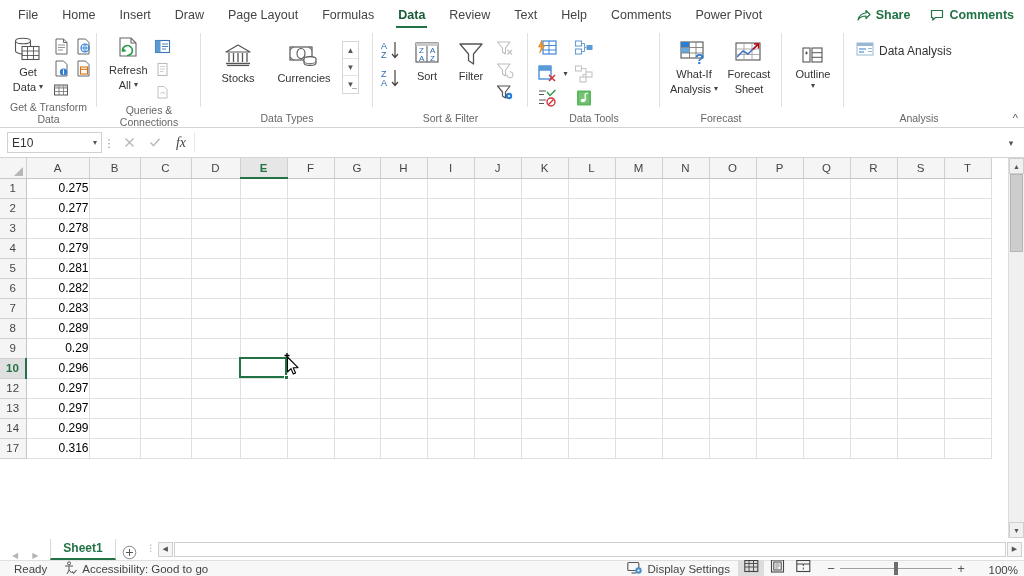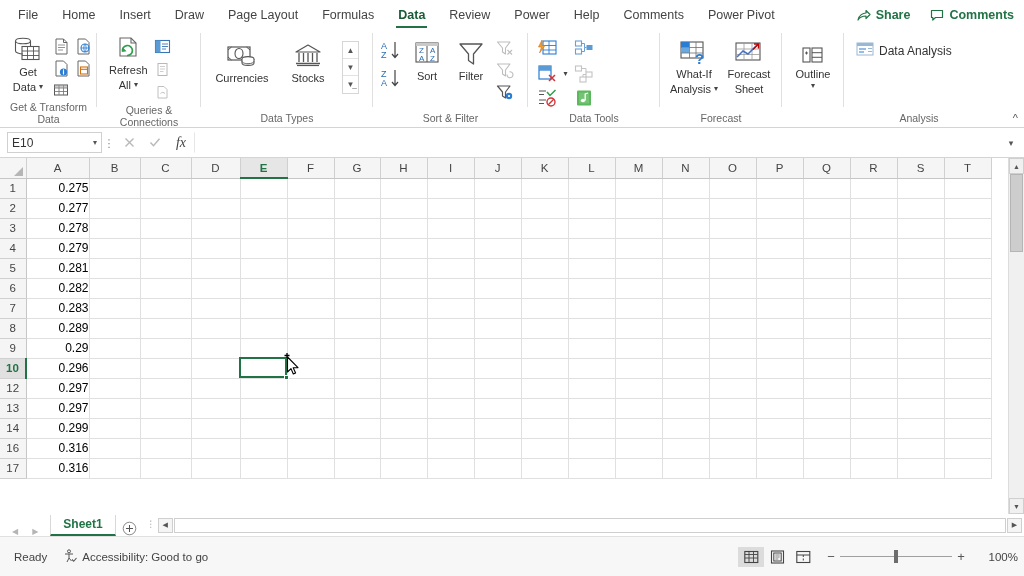--- a/index.html
+++ b/index.html
@@ -101,21 +101,21 @@
               background:#fff; border:1px solid #d8d8d8; border-bottom:2px solid #217346; border-top:none; }
   .addsheet { width:28px; display:flex; align-items:center; justify-content:center; color:#666; }
   .hsarea { flex:1; display:flex; align-items:center; padding-right:2px; }
   .hsdots { width:14px; color:#999; font-size:9px; text-align:center; line-height:3.5px; }
   .hsbar { flex:1; display:flex; align-items:center; height:15px; }
   .hbtn { width:15px; height:15px; border:1px solid #cfcfcf; background:#f5f5f5; display:flex;
           align-items:center; justify-content:center; font-size:7px; color:#555; }
   .hthumb { flex:1; height:15px; background:#fff; border:1px solid #cfcfcf; margin:0 1px; }
 
   
-  .status { height:40px; background:#f7f7f7; border-top:1px solid #e0e0e0; display:flex; align-items:center;
+  .status { height:16px; background:#f7f7f7; border-top:1px solid #e0e0e0; display:flex; align-items:flex-end;
             font-size:11.5px; color:#444; padding:0 6px; }
   .st-item { display:flex; align-items:center; gap:5px; padding:0 8px; height:100%; }
   .st-spacer { flex:1; }
   .viewbtn { width:26px; height:20px; display:flex; align-items:center; justify-content:center; }
   .viewbtn.active { background:#dcdcdc; }
   .zoomslider { display:flex; align-items:center; gap:0; padding:0 6px; }
   .zs-minus, .zs-plus { width:18px; text-align:center; font-size:13px; color:#555; }
   .zs-track { width:112px; height:1px; background:#a0a0a0; position:relative; }
   .zs-thumb { position:absolute; left:54px; top:-6px; width:4px; height:13px; background:#6d6d6d; }
   .zoomlbl { width:42px; text-align:right; font-size:11.5px; color:#444; }
@@ -127,21 +127,21 @@
 
   <div class="tabbar">
     <div class="tab">File</div>
     <div class="tab">Home</div>
     <div class="tab">Insert</div>
     <div class="tab">Draw</div>
     <div class="tab">Page Layout</div>
     <div class="tab">Formulas</div>
     <div class="tab active">Data</div>
     <div class="tab">Review</div>
-    <div class="tab">Power</div>
+    <div class="tab">Text</div>
     <div class="tab">Help</div>
     <div class="tab">Comments</div>
     <div class="tab">Power Pivot</div>
     <div class="tabspacer"></div>
     <div class="tbtn">
       <span>
         <svg width="14" height="13" viewBox="0 0 14 13">
             <path d="M1 11 C2 6, 6 4, 9 4 L9 1.5 L13 5.5 L9 9.5 L9 7 C6 7, 3 8, 1 11 Z" fill="none" stroke="#217346" stroke-width="1.2" stroke-linejoin="round"></path>
           </svg>
       </span>
@@ -255,43 +255,43 @@
                 <path d="M5.5 8.5 A3 3 0 0 1 10 8.5" fill="none" stroke="#c0c0c0" stroke-width="1"></path>
               </svg>
           </div>
         </div>
       </div>
       <div class="glabel">Queries &amp; Connections</div>
     </div>
 
     <div class="group" style="width:172px">
       <div class="gbody" style="padding-top:8px">
+        <div class="bigbtn" style="min-width:62px">
+          <span class="ico">
+            <svg width="32" height="28" viewBox="0 0 32 28">
+              <path d="M16 3 L28 10 H4 Z" fill="none" stroke="#555" stroke-width="1.2" stroke-linejoin="round"></path>
+              <path d="M7 11 V20 M11.5 11 V20 M16 11 V20 M20.5 11 V20 M25 11 V20" stroke="#555" stroke-width="1.3"></path>
+              <path d="M4 21.5 H28" stroke="#555" stroke-width="1.5"></path>
+              <path d="M5 23.5 H27" stroke="#555" stroke-width="1.2"></path>
+            </svg>
+          </span>
+          <span class="lbl">Stocks</span>
+        </div>
         <div class="bigbtn" style="min-width:70px">
           <span class="ico">
             <svg width="34" height="28" viewBox="0 0 34 28">
               <rect x="3" y="5" width="22" height="13" fill="none" stroke="#555" stroke-width="1.2"></rect>
               <ellipse cx="14" cy="11.5" rx="4" ry="5" fill="none" stroke="#555" stroke-width="1.1"></ellipse>
               <path d="M3 8 L6.5 5 M3 15 L6.5 18 M25 8 L21.5 5 M25 15 L21.5 18" stroke="#555" stroke-width="1"></path>
               <ellipse cx="23" cy="17" rx="6" ry="2.4" fill="#fff" stroke="#555" stroke-width="1.1"></ellipse>
               <path d="M17 17 V21 C17 22.3 19.7 23.4 23 23.4 C26.3 23.4 29 22.3 29 21 V17" fill="#fff" stroke="#555" stroke-width="1.1"></path>
               <path d="M17 19.3 C17 20.6 19.7 21.7 23 21.7 C26.3 21.7 29 20.6 29 19.3" fill="none" stroke="#555" stroke-width="0.9"></path>
             </svg>
           </span>
           <span class="lbl">Currencies</span>
-        </div>
-        <div class="bigbtn" style="min-width:62px">
-          <span class="ico">
-            <svg width="32" height="28" viewBox="0 0 32 28">
-              <path d="M16 3 L28 10 H4 Z" fill="none" stroke="#555" stroke-width="1.2" stroke-linejoin="round"></path>
-              <path d="M7 11 V20 M11.5 11 V20 M16 11 V20 M20.5 11 V20 M25 11 V20" stroke="#555" stroke-width="1.3"></path>
-              <path d="M4 21.5 H28" stroke="#555" stroke-width="1.5"></path>
-              <path d="M5 23.5 H27" stroke="#555" stroke-width="1.2"></path>
-            </svg>
-          </span>
-          <span class="lbl">Stocks</span>
         </div>
         <div class="gallerynav">
           <div>▲</div>
           <div>▼</div>
           <div>▼̲</div>
         </div>
       </div>
       <div class="glabel">Data Types</div>
     </div>
 
@@ -845,43 +845,20 @@
                 <td class="cell" style="width: 47px;"></td>
                 <td class="cell" style="width: 47px;"></td>
                 <td class="cell" style="width: 47px;"></td>
                 <td class="cell" style="width: 47px;"></td>
                 <td class="cell" style="width: 47px;"></td>
                 <td class="cell" style="width: 47px;"></td>
                 <td class="cell" style="width: 47px;"></td>
                 <td class="cell" style="width: 47px;"></td>
               </tr>
               <tr>
-                <th class="rowhead">16</th>
-                <td class="cell num" style="width: 63px;">0.316</td>
-                <td class="cell" style="width: 51px;"></td>
-                <td class="cell" style="width: 51px;"></td>
-                <td class="cell" style="width: 49px;"></td>
-                <td class="cell" style="width: 47px;"></td>
-                <td class="cell" style="width: 47px;"></td>
-                <td class="cell" style="width: 46px;"></td>
-                <td class="cell" style="width: 47px;"></td>
-                <td class="cell" style="width: 47px;"></td>
-                <td class="cell" style="width: 47px;"></td>
-                <td class="cell" style="width: 47px;"></td>
-                <td class="cell" style="width: 47px;"></td>
-                <td class="cell" style="width: 47px;"></td>
-                <td class="cell" style="width: 47px;"></td>
-                <td class="cell" style="width: 47px;"></td>
-                <td class="cell" style="width: 47px;"></td>
-                <td class="cell" style="width: 47px;"></td>
-                <td class="cell" style="width: 47px;"></td>
-                <td class="cell" style="width: 47px;"></td>
-                <td class="cell" style="width: 47px;"></td>
-              </tr>
-              <tr>
                 <th class="rowhead">17</th>
                 <td class="cell num" style="width: 63px;">0.316</td>
                 <td class="cell" style="width: 51px;"></td>
                 <td class="cell" style="width: 51px;"></td>
                 <td class="cell" style="width: 49px;"></td>
                 <td class="cell" style="width: 47px;"></td>
                 <td class="cell" style="width: 47px;"></td>
                 <td class="cell" style="width: 46px;"></td>
                 <td class="cell" style="width: 47px;"></td>
                 <td class="cell" style="width: 47px;"></td>
@@ -951,20 +928,31 @@
       <span>
         <svg width="14" height="14" viewBox="0 0 14 14">
             <circle cx="6" cy="2.3" r="1.5" fill="none" stroke="#555" stroke-width="1"></circle>
             <path d="M2 5 H10 M6 5 V9 M6 9 L4 13 M6 9 L8.5 12" stroke="#555" stroke-width="1" fill="none"></path>
             <path d="M9 10.5 L10.7 12.3 L13.5 9" fill="none" stroke="#555" stroke-width="1.1"></path>
           </svg>
       </span>
       <span>Accessibility: Good to go</span>
     </div>
     <div class="st-spacer"></div>
+    <div class="st-item">
+      <span>
+        <svg width="16" height="14" viewBox="0 0 16 14">
+            <rect x="0.8" y="1.5" width="11" height="8" rx="1" fill="none" stroke="#555" stroke-width="1.1"></rect>
+            <path d="M4.5 12 H9" stroke="#555" stroke-width="1.1"></path>
+            <circle cx="11.5" cy="9.5" r="3.2" fill="#4a8fc9"></circle>
+            <circle cx="11.5" cy="9.5" r="1.1" fill="#fff"></circle>
+          </svg>
+      </span>
+      <span>Display Settings</span>
+    </div>
     <div class="viewbtn active">
       <svg width="15" height="14" viewBox="0 0 15 14">
           <rect x="0.8" y="1.5" width="13" height="11" fill="none" stroke="#444" stroke-width="1.1"></rect>
           <path d="M0.8 4.5 H13.8 M0.8 8 H13.8 M5 1.5 V12.5 M9.5 1.5 V12.5" stroke="#444" stroke-width="0.9"></path>
         </svg>
     </div>
     <div class="viewbtn">
       <svg width="15" height="14" viewBox="0 0 15 14">
           <rect x="1.5" y="1" width="12" height="12" fill="none" stroke="#444" stroke-width="1.1"></rect>
           <rect x="3.8" y="3" width="7.4" height="8" fill="none" stroke="#444" stroke-width="1"></rect>

